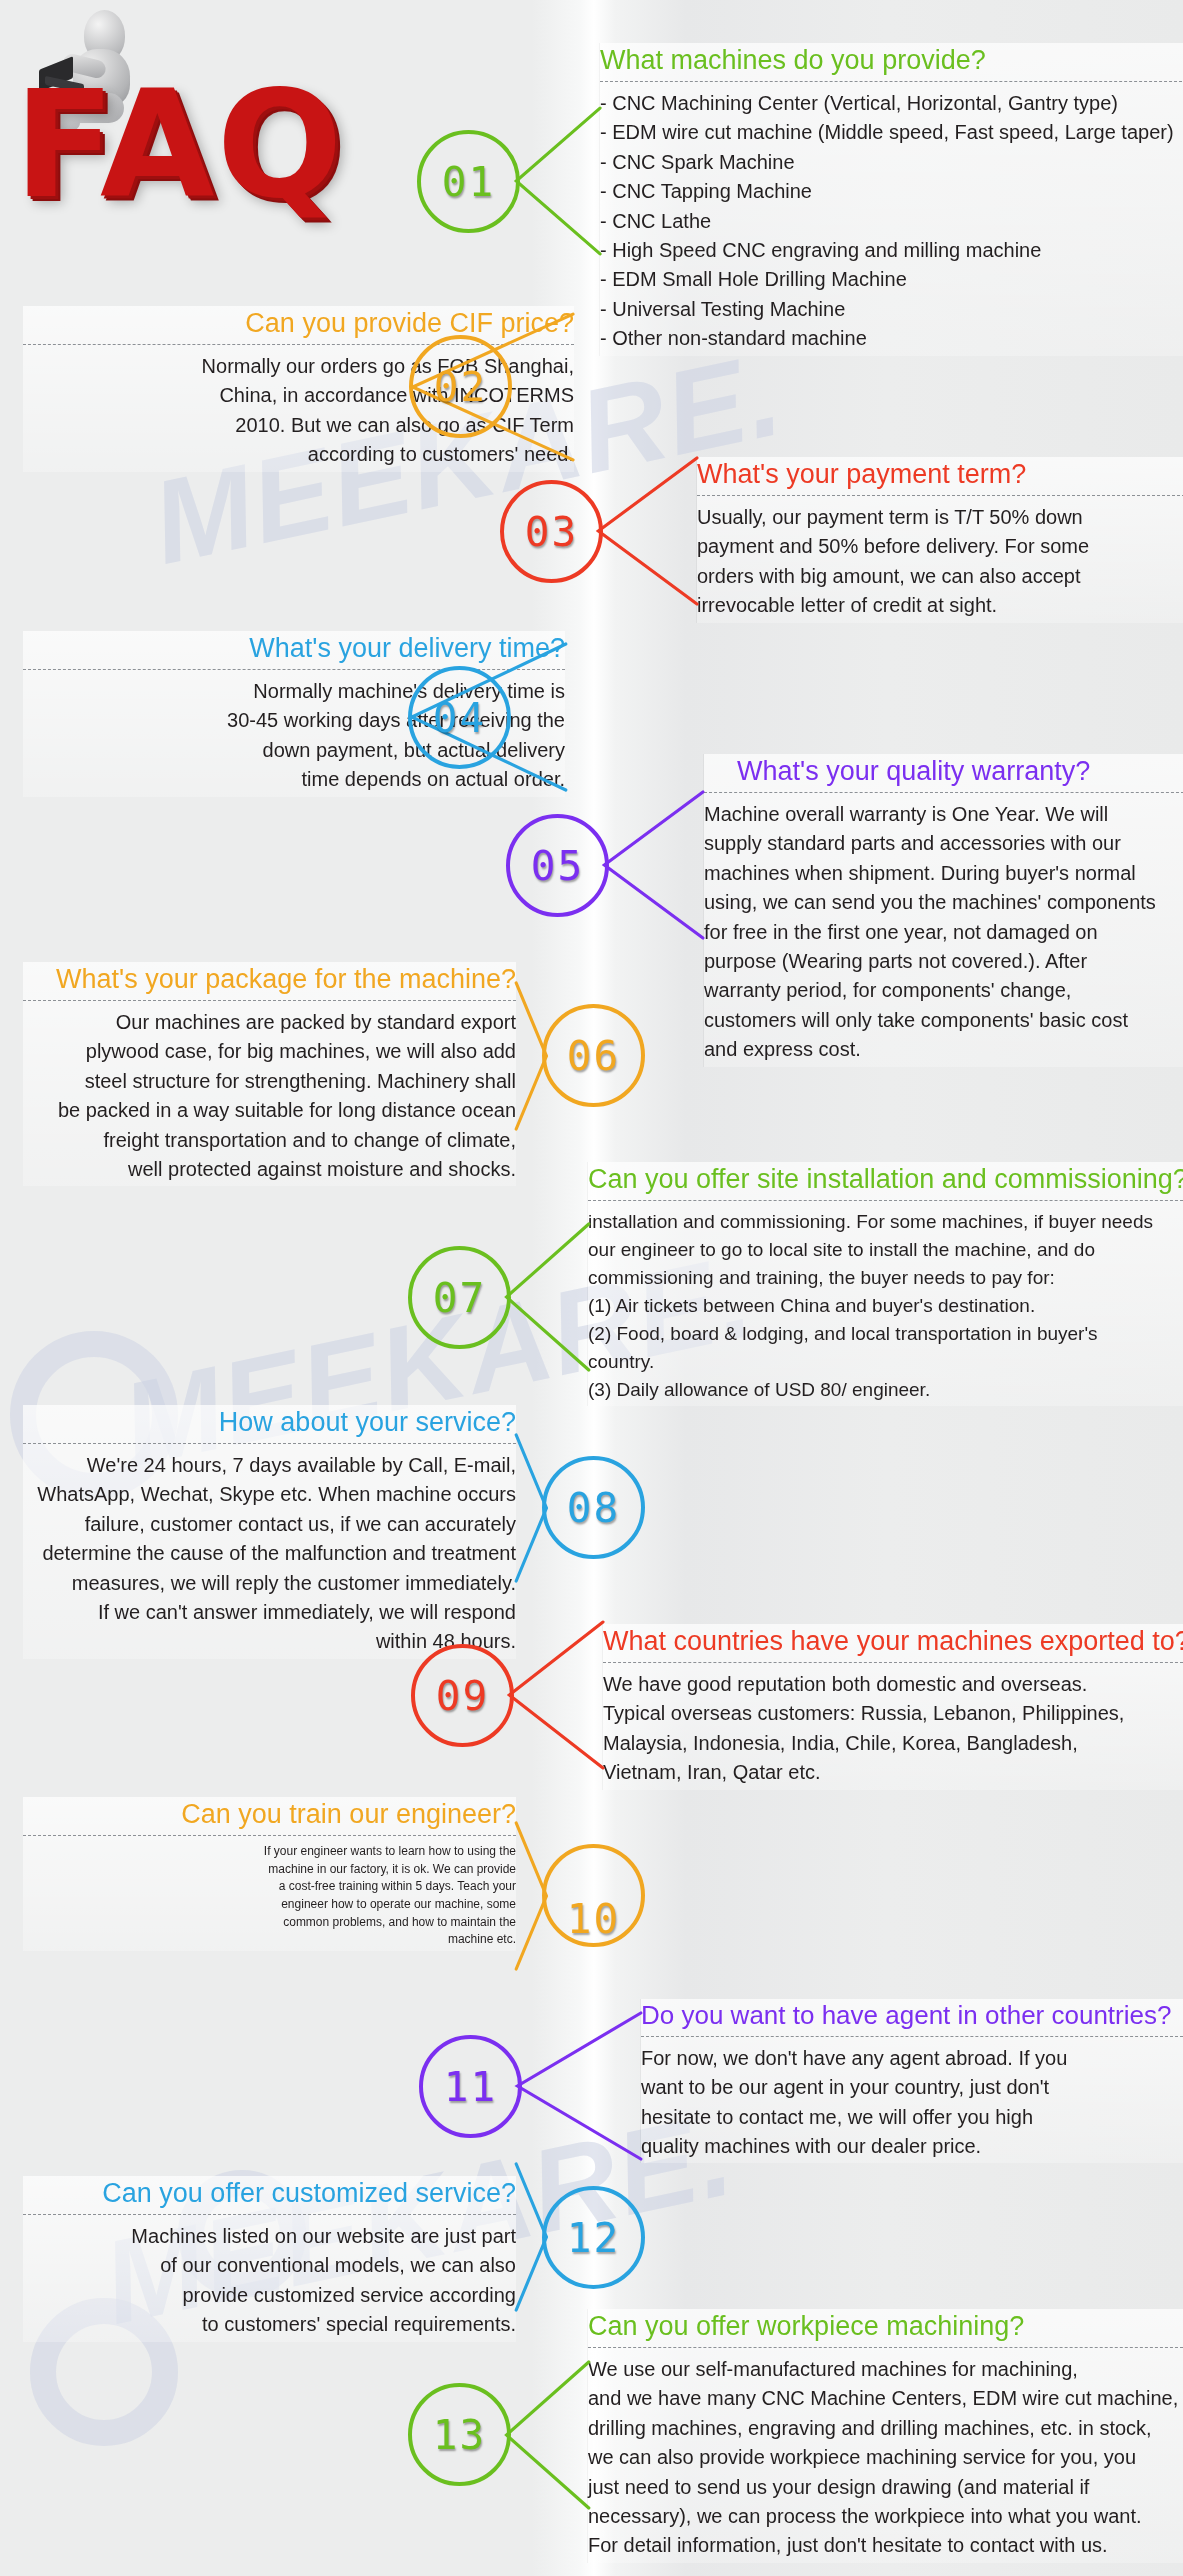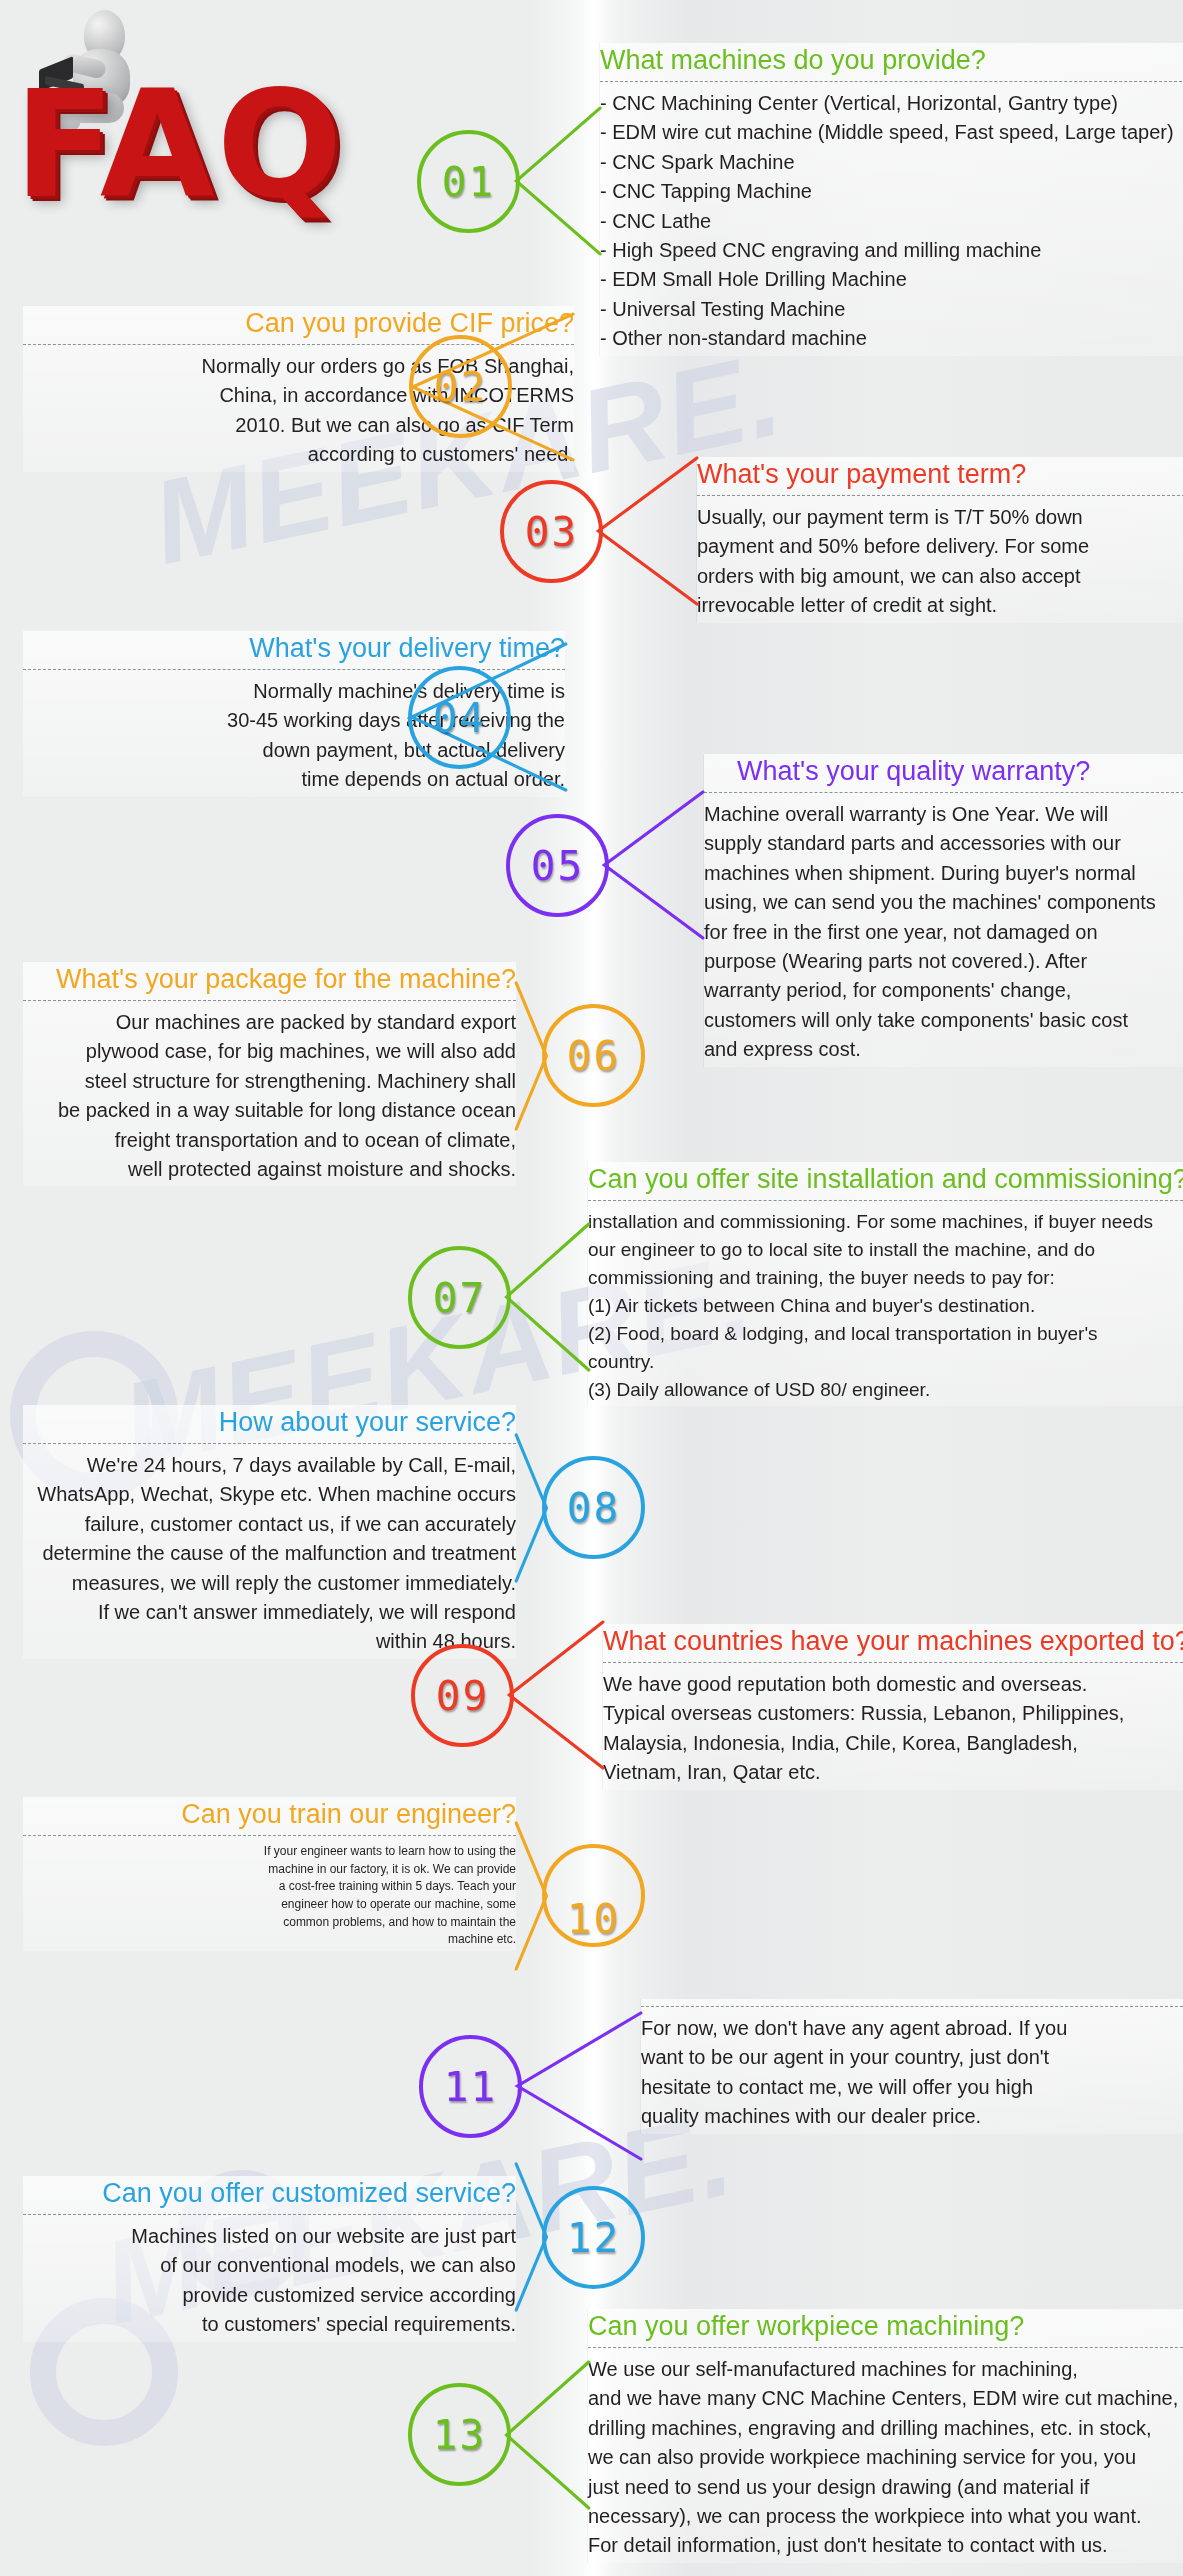--- a/index.html
+++ b/index.html
@@ -302,21 +302,21 @@
       </div>
       <div class="row">
         <div class="card left" style="left: 23px; top: 962px; width: 493px;">
           <div class="q-title" style="color: rgb(241, 167, 33); font-size: 27px;">What's your package for the machine?</div>
           <div class="rule"></div>
           <div class="body-text" style="font-size: 20px;">
             <span class="ln">Our machines are packed by standard export</span>
             <span class="ln">plywood case, for big machines, we will also add</span>
             <span class="ln">steel structure for strengthening. Machinery shall</span>
             <span class="ln">be packed in a way suitable for long distance ocean</span>
-            <span class="ln">freight transportation and to ocean of climate,</span>
+            <span class="ln">freight transportation and to change of climate,</span>
             <span class="ln">well protected against moisture and shocks.</span>
           </div>
         </div>
         <div class="conn" style="left: 378px; top: 908px; width: 354px; height: 296px;">
           <svg width="100%" height="100%" viewBox="0 0 358.656 300">
             <path d="M 140 76 L 170.66666666666663 150 L 140 224" fill="none" stroke="#f1a721" stroke-width="3.2" stroke-linejoin="miter" stroke-linecap="round"></path>
           </svg>
         </div>
         <div class="badge" style="left: 542px; top: 1004px; color: rgb(241, 167, 33);">
           <span>06</span>
@@ -405,20 +405,21 @@
           <svg width="100%" height="100%" viewBox="0 0 358.656 300">
             <path d="M 140 76 L 170.66666666666663 150 L 140 224" fill="none" stroke="#f1a721" stroke-width="3.2" stroke-linejoin="miter" stroke-linecap="round"></path>
           </svg>
         </div>
         <div class="badge" style="left: 542px; top: 1844px; color: rgb(241, 167, 33); align-items: flex-end;">
           <span>10</span>
         </div>
       </div>
       <div class="row">
         <div class="card right" style="left: 641px; top: 1999px; width: 542px;">
+          <div class="q-title" style="color: rgb(123, 47, 240); font-size: 26px;">Do you want to have agent in other countries?</div>
           <div class="rule"></div>
           <div class="body-text" style="font-size: 20px;">
             <span class="ln">For now, we don't have any agent abroad. If you</span>
             <span class="ln">want to be our agent in your country, just don't</span>
             <span class="ln">hesitate to contact me, we will offer you high</span>
             <span class="ln">quality machines with our dealer price.</span>
           </div>
         </div>
         <div class="conn" style="left: 332px; top: 1938px; width: 447px; height: 296px;">
           <svg width="100%" height="100%" viewBox="0 0 453 300">

